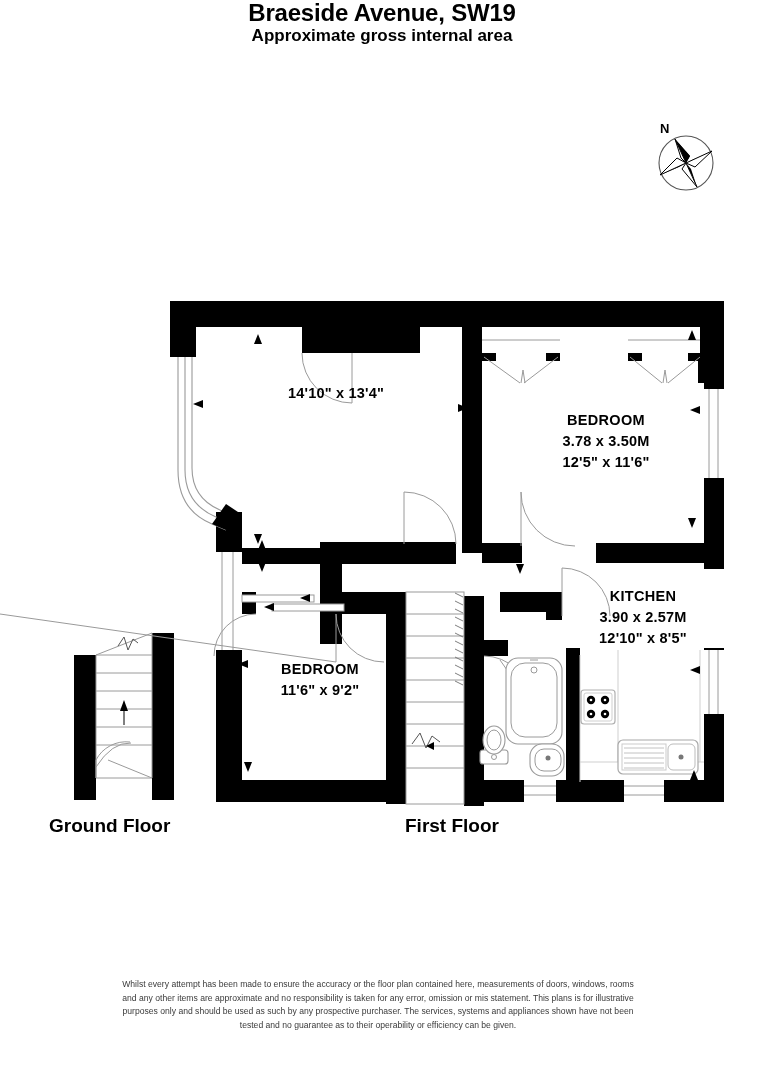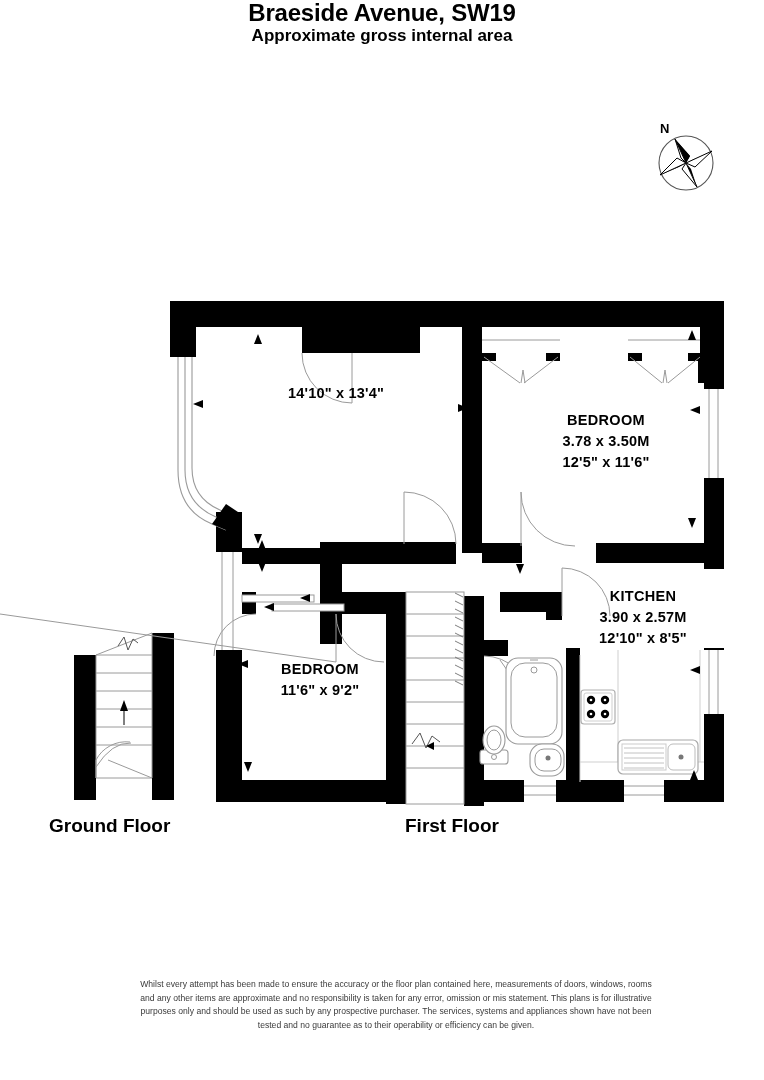--- a/index.html
+++ b/index.html
@@ -46,21 +46,21 @@
   .room .rname { font-size: 14.5px; font-weight: bold; letter-spacing: .3px; line-height: 1.45; }
   .room .rdim  { font-size: 14.5px; font-weight: bold; letter-spacing: .2px; line-height: 1.45; }
 
   .room.reception { left: 236px; top: 383px; width: 200px; }
   .room.bedroom1  { left: 516px; top: 410px; width: 180px; }
   .room.kitchen   { left: 565px; top: 586px; width: 156px; }
   .room.bedroom2  { left: 230px; top: 659px; width: 180px; }
 
   
   .disclaimer {
-    position: absolute; left: 134px; top: 978px; width: 524px;
+    position: absolute; left: 116px; top: 978px; width: 524px;
     text-align: center; font-size: 8.6px; line-height: 1.58;
     color: #3a3a3a;
   }
 </style>
 </head>
 <body>
 
 <div class="header">
   <div class="title">Braeside Avenue, SW19</div>
   <div class="subtitle1">Approximate gross internal area</div>

